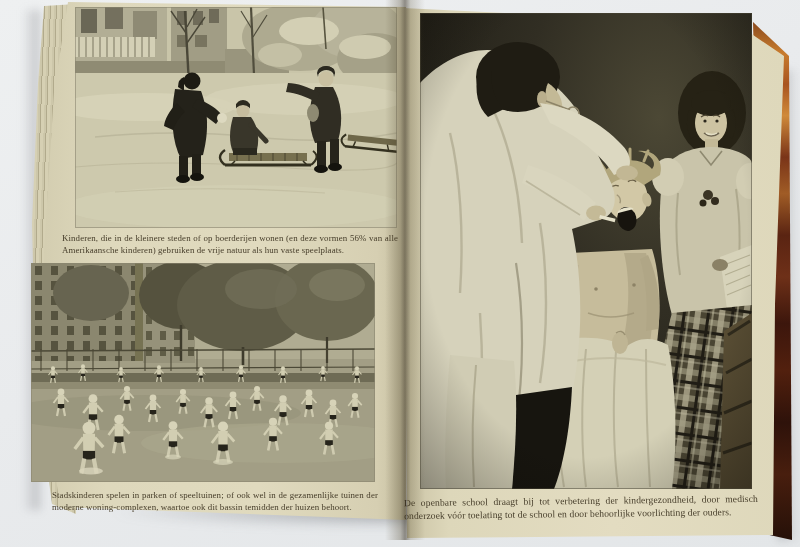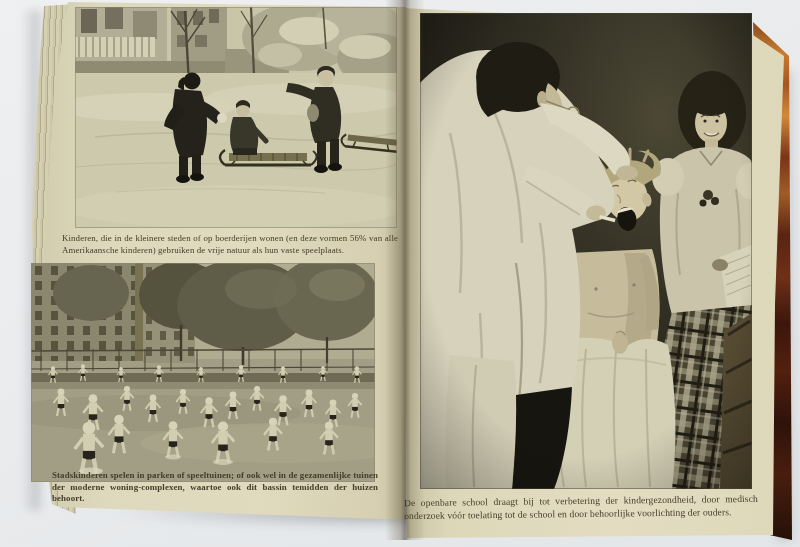--- a/index.html
+++ b/index.html
@@ -33,21 +33,21 @@
   .photo svg{display:block;width:100%;height:100%;}
   .photo-snow{left:75px;top:7px;width:322px;height:221px;}
   .photo-pool{left:31px;top:263px;width:344px;height:219px;}
   .photo-doctor{left:420px;top:13px;width:332px;height:476px;}
 
   .caption{position:absolute;color:#463d2a;text-align:justify;
     font-family:"Liberation Serif",serif;letter-spacing:.1px;}
   .cap-left{font-size:8.9px;line-height:11.5px;}
   .cap-right{font-size:9.6px;line-height:12.5px;transform:rotate(-0.7deg);}
   #caption-snow{left:62px;top:233px;width:336px;}
-  #caption-pool{left:52px;top:470px;width:326px;font-weight:bold;}
+  #caption-pool{left:52px;top:490px;width:326px;}
   #caption-doctor{left:404px;top:495px;width:354px;}
 </style>
 </head>
 <body>
 
 <div class="scene">
 
   <div class="shadow-bottom"></div>
   <div class="shadow-right"></div>
   <div class="shadow-left"></div>

